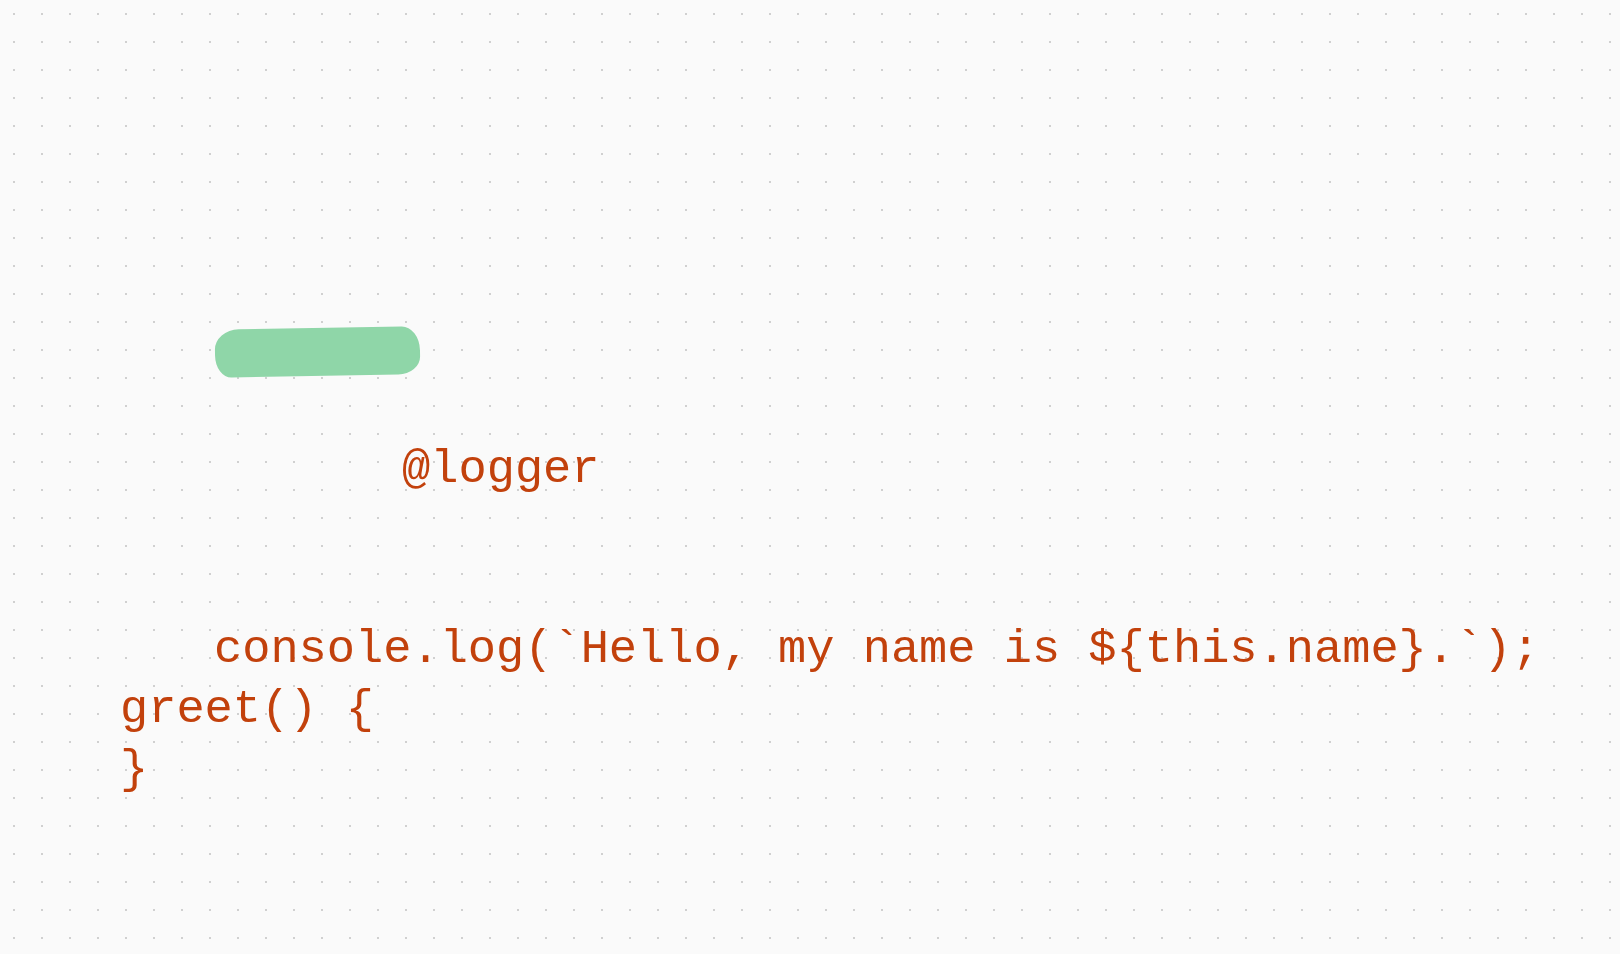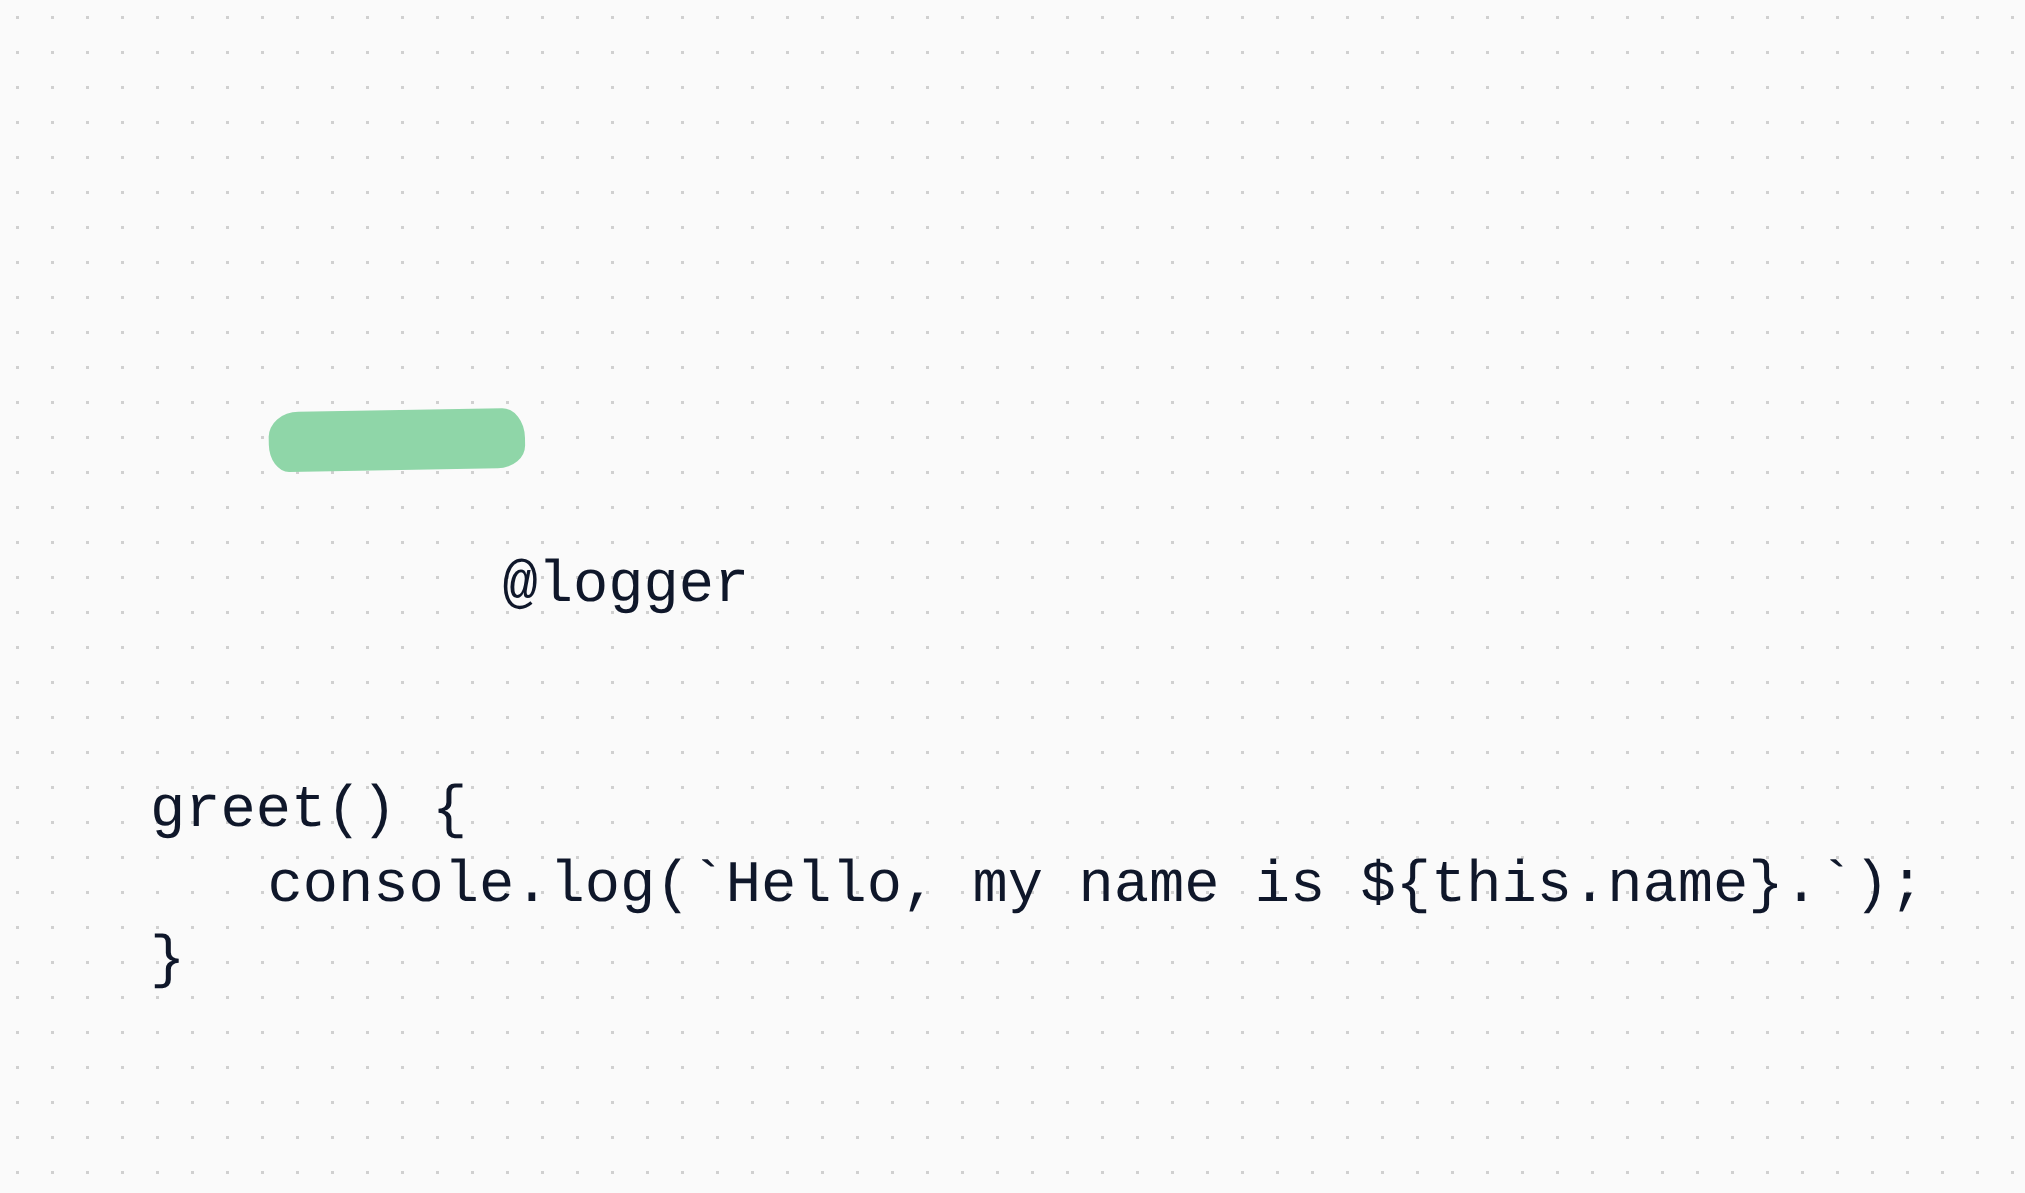--- a/index.html
+++ b/index.html
@@ -21,21 +21,21 @@
     
     .code-container {
       position: absolute;
       top: 260px;
       left: 120px;
     }
     
     .code-line {
       font-size: 47px;
       line-height: 60px;
-      color: #0f172a;
+      color: #c2410c;
       white-space: pre;
       position: relative;
     }
     
     .highlight-wrapper {
       position: relative;
       display: inline-block;
     }
     
     .highlight-mark {
@@ -62,16 +62,16 @@
 </head>
 <body>
 
 <div class="code-container">
   <div class="code-line">
     <span class="highlight-wrapper">
       <span class="highlight-mark"></span>
       <span class="highlight-text">@logger</span>
     </span>
   </div>
+  <div class="code-line indent">console.log(`Hello, my name is ${this.name}.`);</div>
   <div class="code-line">greet() {</div>
-  <div class="code-line indent">console.log(`Hello, my name is ${this.name}.`);</div>
   <div class="code-line">}</div>
 </div>
 
 </body></html>

